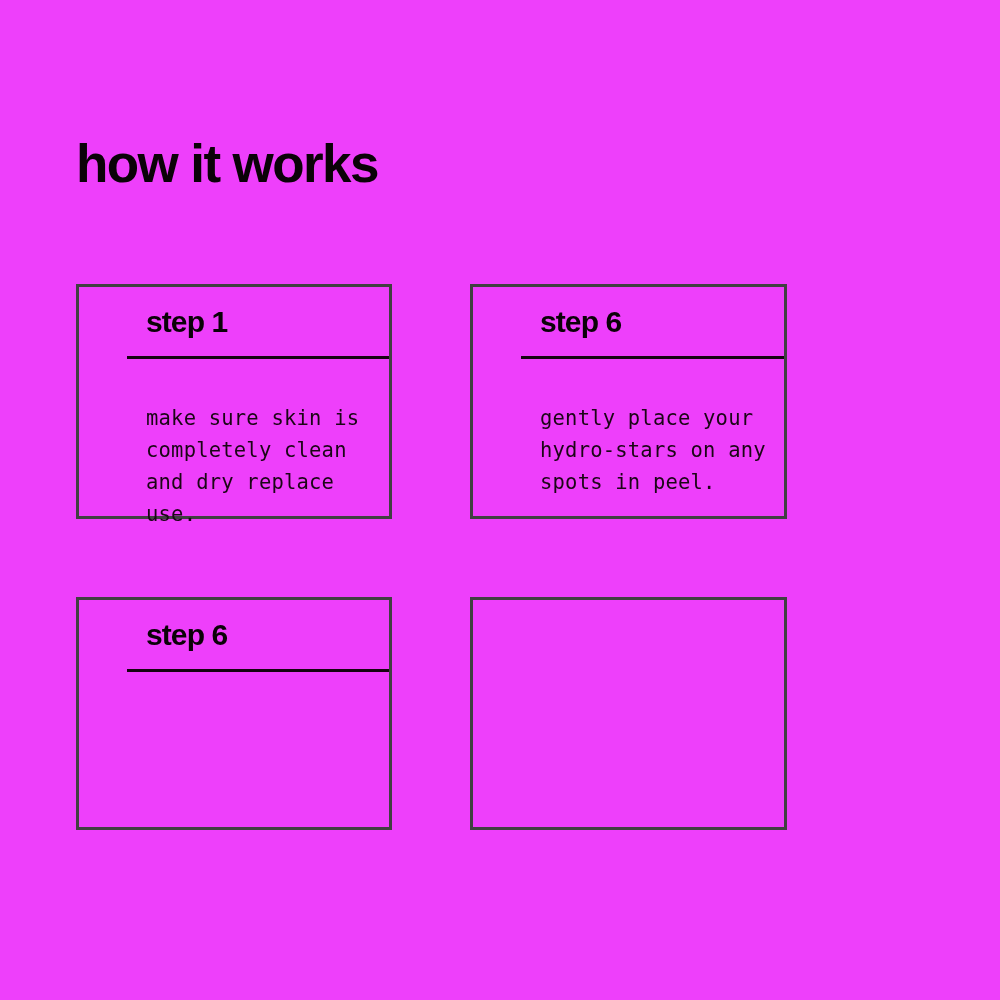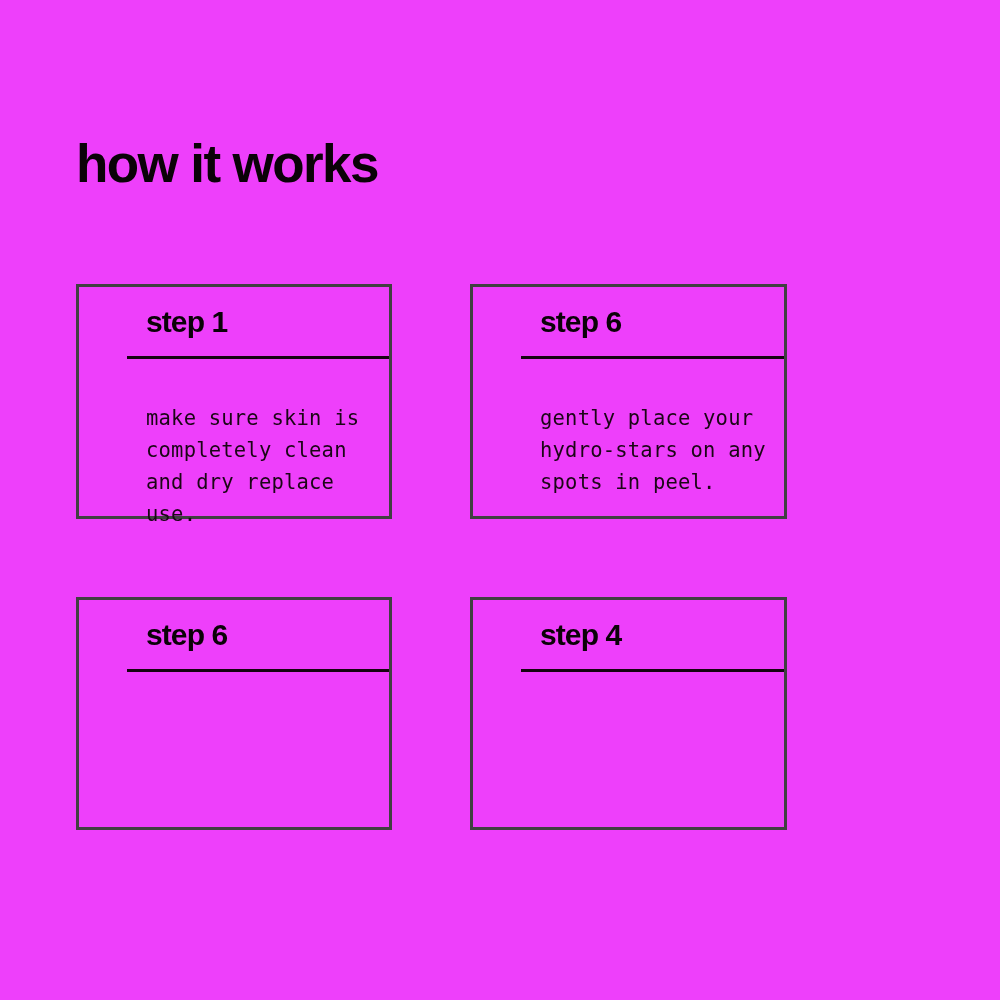--- a/index.html
+++ b/index.html
@@ -123,19 +123,16 @@
       </div>
     </div>
 
     <div class="step-card col-left row-bottom">
       <div class="step-header">
         <span class="step-header-label">step 6</span>
       </div>
     </div>
 
     <div class="step-card col-right row-bottom">
-      <div class="step-header">
-        <span class="step-header-label">step 4</span>
-      </div>
     </div>
 
   </div>
 </div>
 
 </body></html>

